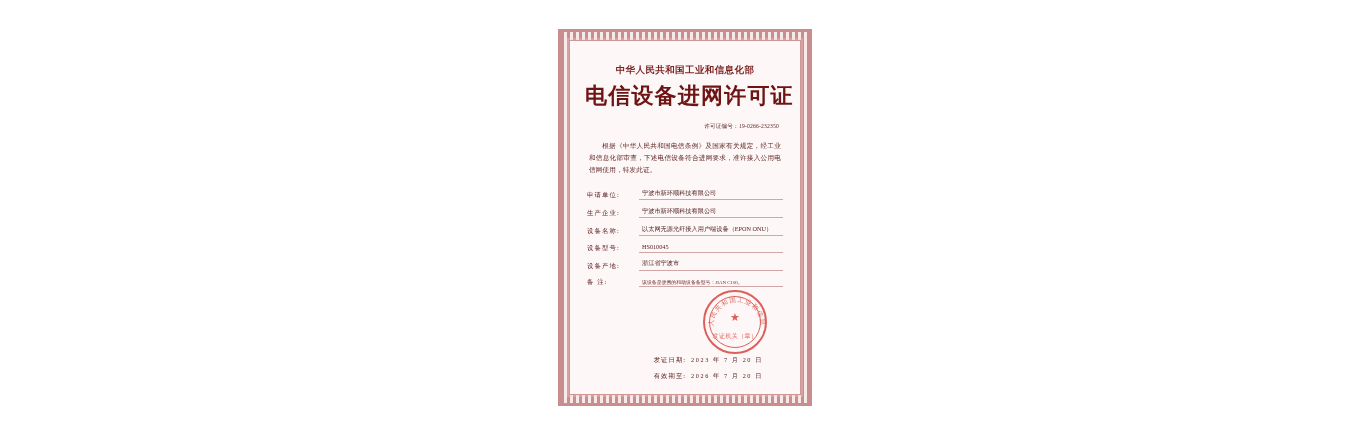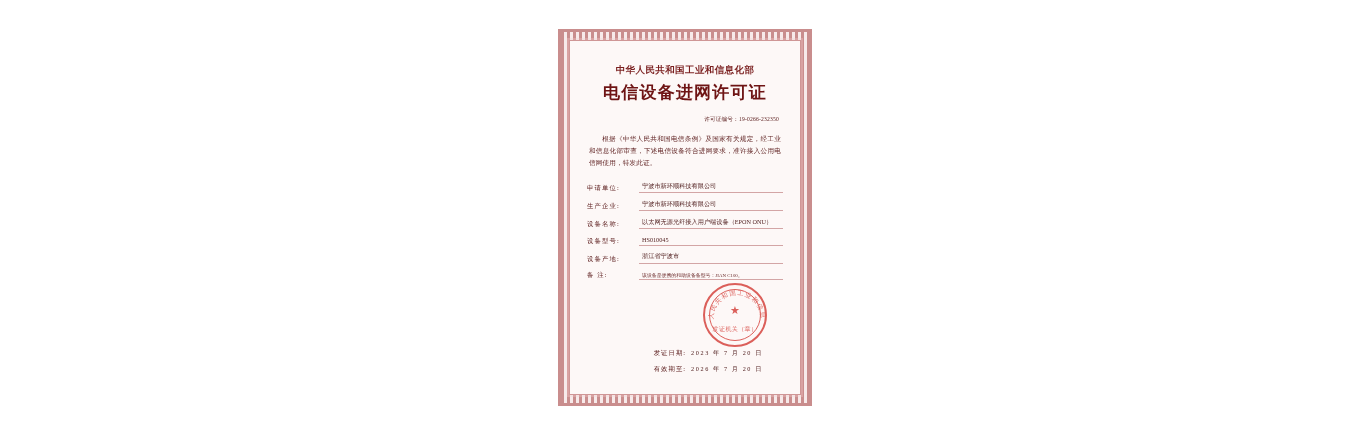--- a/index.html
+++ b/index.html
@@ -65,21 +65,21 @@
     font-size: 9.5px;
     letter-spacing: 0.4px;
     color: #7a1f1f;
     font-family: "Liberation Serif", serif;
     font-weight: bold;
     margin: 6px 0 4px 0;
     white-space: nowrap;
   }
   .main-title {
     text-align: center;
-    font-size: 17px;
+    font-size: 22px;
     letter-spacing: 1.2px;
     color: #6e1414;
     font-weight: bold;
     font-family: "Liberation Serif", serif;
     margin: 2px 0 12px 0;
     white-space: nowrap;
   }
   .license-no {
     text-align: right;
     font-size: 5.6px;

